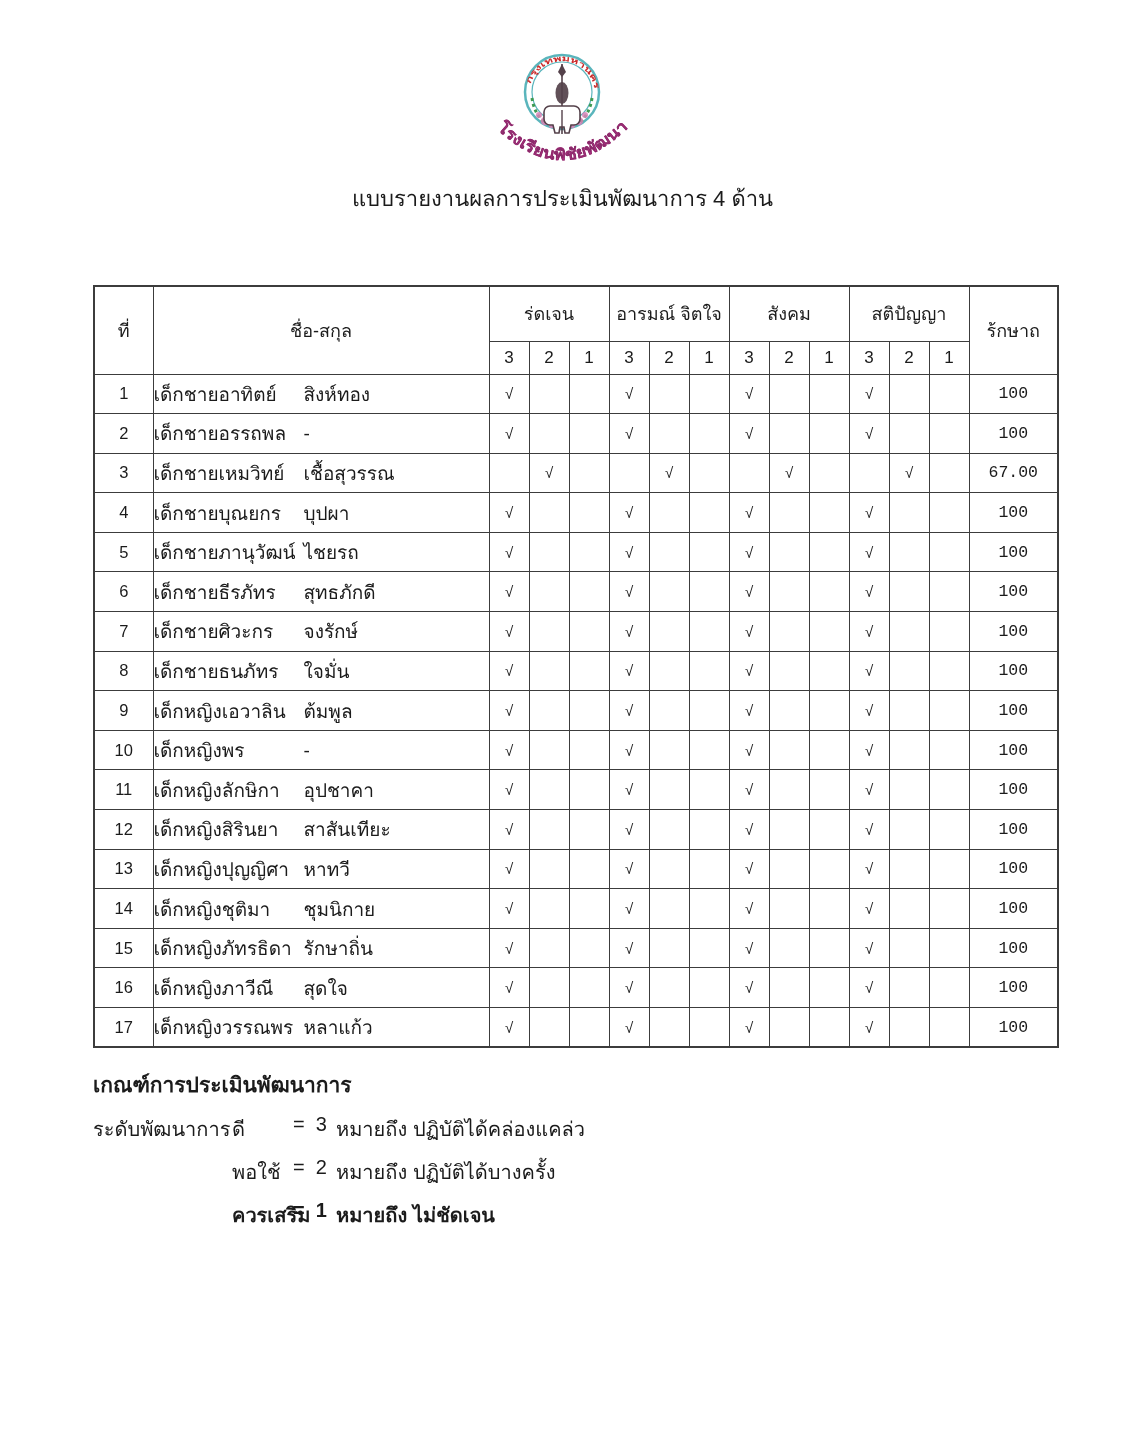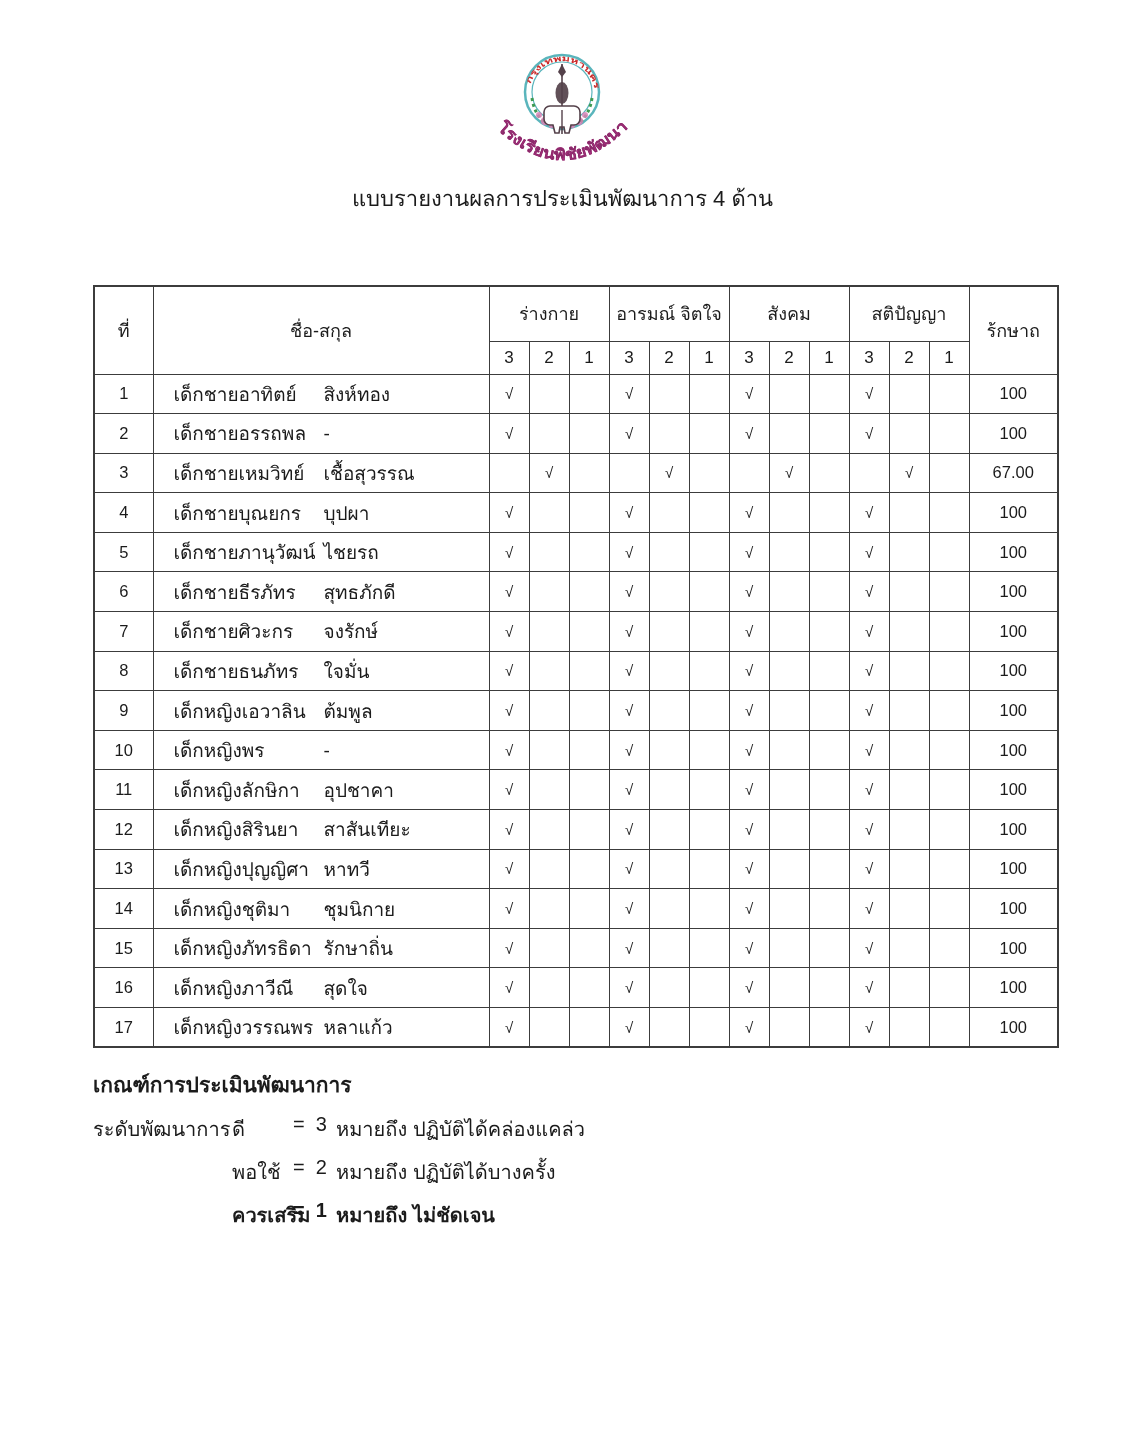--- a/index.html
+++ b/index.html
@@ -16,22 +16,22 @@
   table.report{position:absolute;left:93px;top:285px;width:964px;border-collapse:collapse;table-layout:fixed;border:2px solid #3c3c3c;}
   table.report th,table.report td{border:1px solid #3c3c3c;padding:0;font-weight:normal;}
   table.report thead tr.gr{height:55px;}
   table.report thead tr.sub{height:33px;}
   table.report tbody tr{height:39.6px;}
   th.hcell{font-size:18px;text-align:center;}
   th.scell{font-size:17px;text-align:center;}
   td.c{text-align:center;font-size:16.5px;}
   td.mark{font-size:15px;color:#222;}
   td.name-cell{font-size:19px;padding-left:9px;white-space:nowrap;overflow:hidden;}
-  td.name-cell .given{display:inline-block;width:150px;margin-left:20px;}
-  td.pct{font-size:16.5px;}
+  td.name-cell .given{display:inline-block;width:150px;}
+  td.pct{font-size:16.5px;font-family:Liberation Mono, monospace;}
 
   .criteria{position:absolute;left:93px;top:1068px;width:750px;}
   .crit-heading{font-size:21px;font-weight:bold;}
   .crit-line{position:absolute;left:0;width:750px;height:26px;font-size:20px;}
   .cl1{top:45px;}.cl2{top:88px;}.cl3{top:131px;font-weight:bold;}
   .crit-line span{position:absolute;white-space:pre;}
   .crit-prefix{left:0;}
   .crit-level{left:139px;}
   .crit-eq{left:200px;}
   .crit-means{left:243px;}
@@ -96,21 +96,21 @@
         <col style="width:40px">
       <col style="width:40px">
         <col style="width:40px">
         <col style="width:40px">
       <col style="width:89px">
     </colgroup>
     <thead>
       <tr class="gr">
         <th class="hcell" rowspan="2">ที่</th>
         <th class="hcell" rowspan="2">ชื่อ-สกุล</th>
-        <th class="hcell" colspan="3">ร่างกาย</th>
+        <th class="hcell" colspan="3">ร่ดเจน</th>
         <th class="hcell" colspan="3">อารมณ์ จิตใจ</th>
         <th class="hcell" colspan="3">สังคม</th>
         <th class="hcell" colspan="3">สติปัญญา</th>
         <th class="hcell" rowspan="2">ร้กษาถ</th>
       </tr>
       <tr class="sub">
         <th class="scell">3</th>
         <th class="scell">2</th>
         <th class="scell">1</th>
         <th class="scell">3</th>

